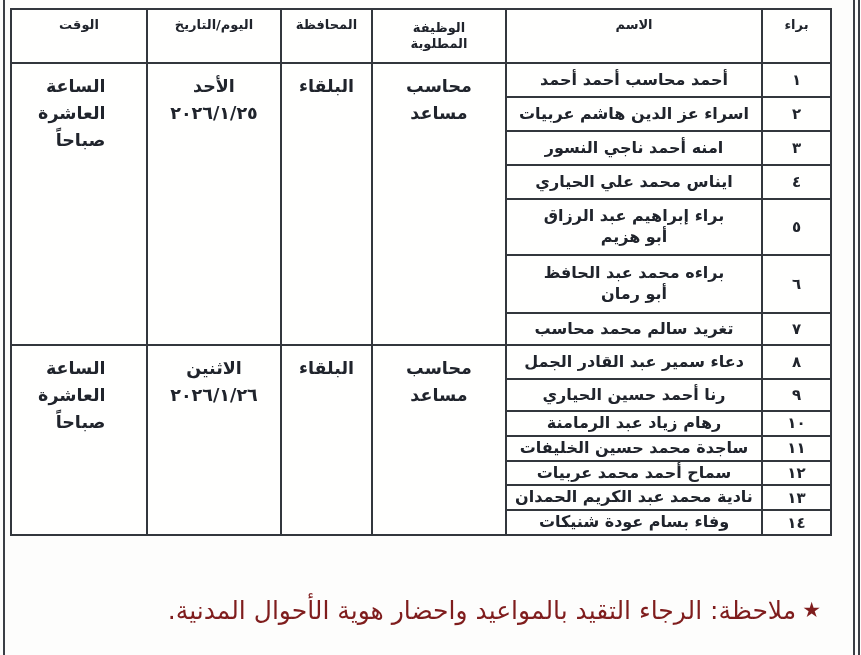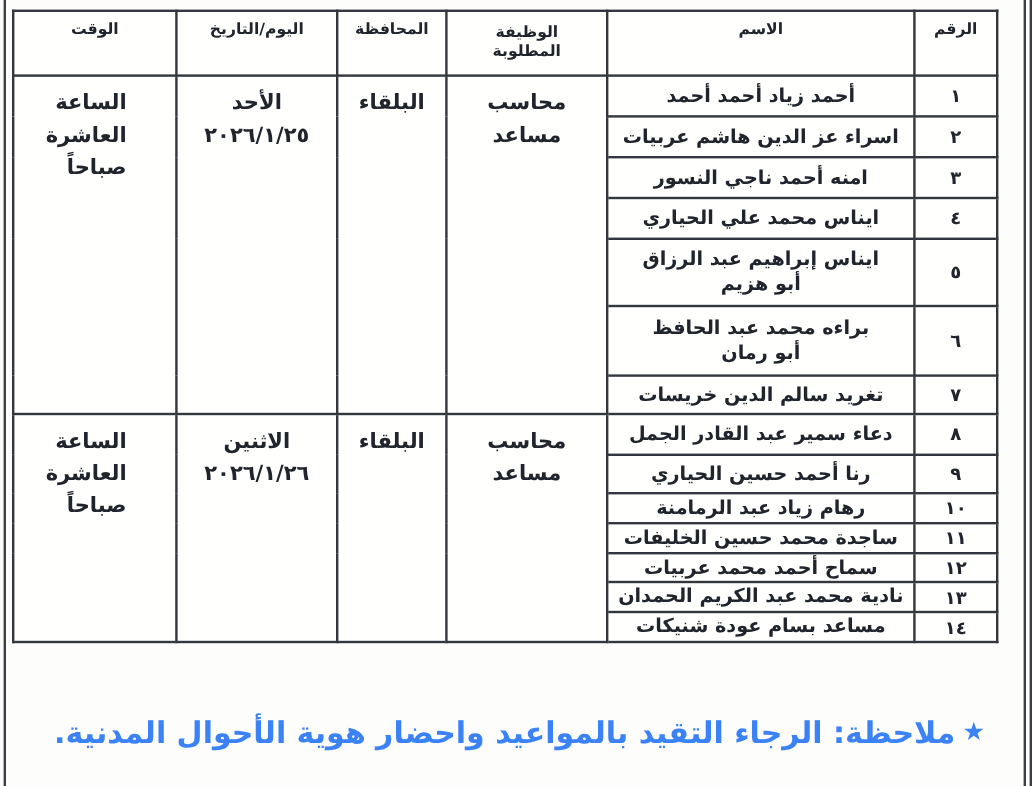--- a/index.html
+++ b/index.html
@@ -75,24 +75,24 @@
   tr.h32 td { height: 32px; }
   tr.h31 td { height: 18px; }
   tr.h56 td { height: 56px; }
   tr.h58 td { height: 58px; }
   .note {
     position: absolute;
     top: 596px;
     right: 40px;
     left: 40px;
     text-align: right;
-    font-weight: bold;
+    font-weight: normal;
     font-size: 25px;
     letter-spacing: -0.2px;
-    color: #3b82f6;
+    color: #7f1d1d;
     white-space: nowrap;
   }
   .note .star { font-size: 21px; vertical-align: 2px; margin-left: 6px; }
 </style>
 </head>
 <body>
 
 <div class="page">
   <div class="frame-left"></div>
   <div class="frame-right"></div>
@@ -101,35 +101,35 @@
     <colgroup>
       <col style="width:69px">
       <col style="width:256px">
       <col style="width:134px">
       <col style="width:91px">
       <col style="width:134px">
       <col style="width:136px">
     </colgroup>
     <thead>
       <tr>
-        <th>الرقم</th>
+        <th>براء</th>
         <th>الاسم</th>
         <th>
             <div class="narrow-84">الوظيفة المطلوبة</div>
           </th>
         <th>المحافظة</th>
         <th>اليوم/التاريخ</th>
         <th>الوقت</th>
       </tr>
     </thead>
     <tbody>
 
       <tr class="h34">
         <td class="cell-number">١</td>
-        <td class="cell-name">أحمد زياد أحمد أحمد</td>
+        <td class="cell-name">أحمد محاسب أحمد أحمد</td>
         <td class="merged" rowspan="7">
             <div class="narrow-70">محاسب مساعد</div>
           </td>
         <td class="merged" rowspan="7">البلقاء</td>
         <td class="merged" rowspan="7">
           <div>الأحد</div>
           <div>٢٠٢٦/١/٢٥</div>
         </td>
         <td class="merged cell-time" rowspan="7"><div class="time-block">الساعة العاشرة صباحاً</div></td>
       </tr>
@@ -140,29 +140,29 @@
       <tr class="h34">
         <td class="cell-number">٣</td>
         <td class="cell-name">امنه أحمد ناجي النسور</td>
       </tr>
       <tr class="h34">
         <td class="cell-number">٤</td>
         <td class="cell-name">ايناس محمد علي الحياري</td>
       </tr>
       <tr class="h56">
         <td class="cell-number">٥</td>
-        <td class="cell-name"><span class="wrap2">ايناس إبراهيم عبد الرزاق أبو هزيم</span></td>
+        <td class="cell-name"><span class="wrap2">براء إبراهيم عبد الرزاق أبو هزيم</span></td>
       </tr>
       <tr class="h58">
         <td class="cell-number">٦</td>
         <td class="cell-name"><span class="wrap2">براءه محمد عبد الحافظ أبو رمان</span></td>
       </tr>
       <tr class="h32">
         <td class="cell-number">٧</td>
-        <td class="cell-name">تغريد سالم الدين خريسات</td>
+        <td class="cell-name">تغريد سالم محمد محاسب</td>
       </tr>
 
       <tr class="h34">
         <td class="cell-number">٨</td>
         <td class="cell-name">دعاء سمير عبد القادر الجمل</td>
         <td class="merged" rowspan="7">
             <div class="narrow-70">محاسب مساعد</div>
           </td>
         <td class="merged" rowspan="7">البلقاء</td>
         <td class="merged" rowspan="7">
@@ -186,21 +186,21 @@
       <tr class="h31">
         <td class="cell-number">١٢</td>
         <td class="cell-name">سماح أحمد محمد عربيات</td>
       </tr>
       <tr class="h31">
         <td class="cell-number">١٣</td>
         <td class="cell-name">نادية محمد عبد الكريم الحمدان</td>
       </tr>
       <tr class="h33">
         <td class="cell-number">١٤</td>
-        <td class="cell-name">مساعد بسام عودة شنيكات</td>
+        <td class="cell-name">وفاء بسام عودة شنيكات</td>
       </tr>
     </tbody>
   </table>
 
   <div class="note">
     <span class="star">★</span><span>ملاحظة: الرجاء التقيد بالمواعيد واحضار هوية الأحوال المدنية.</span>
   </div>
 </div>
 
 </body></html>

